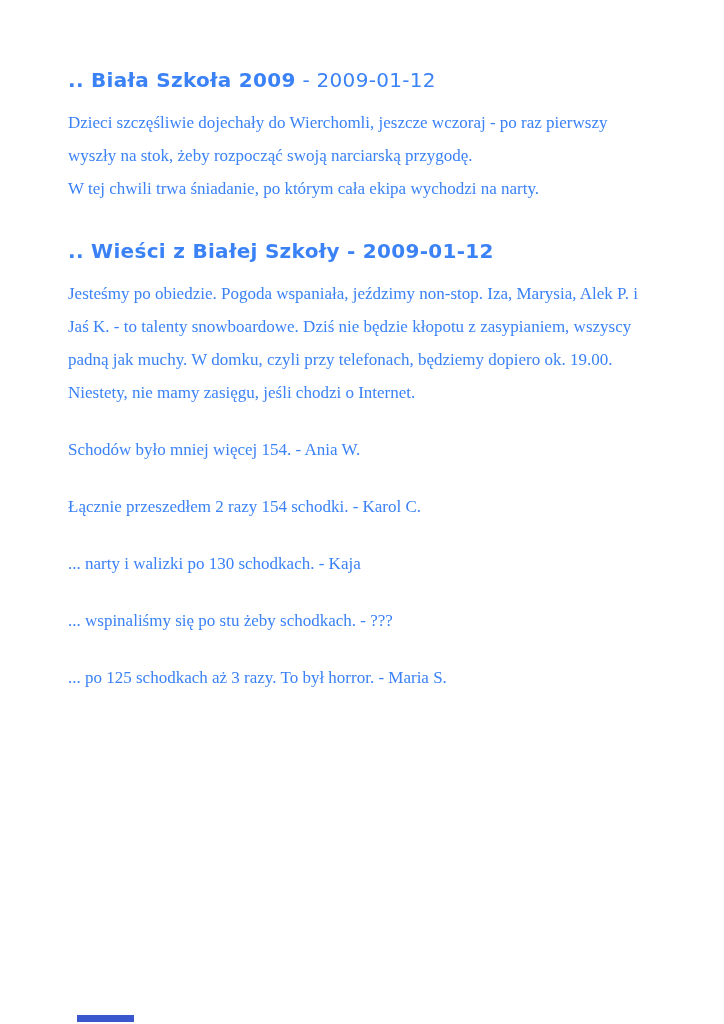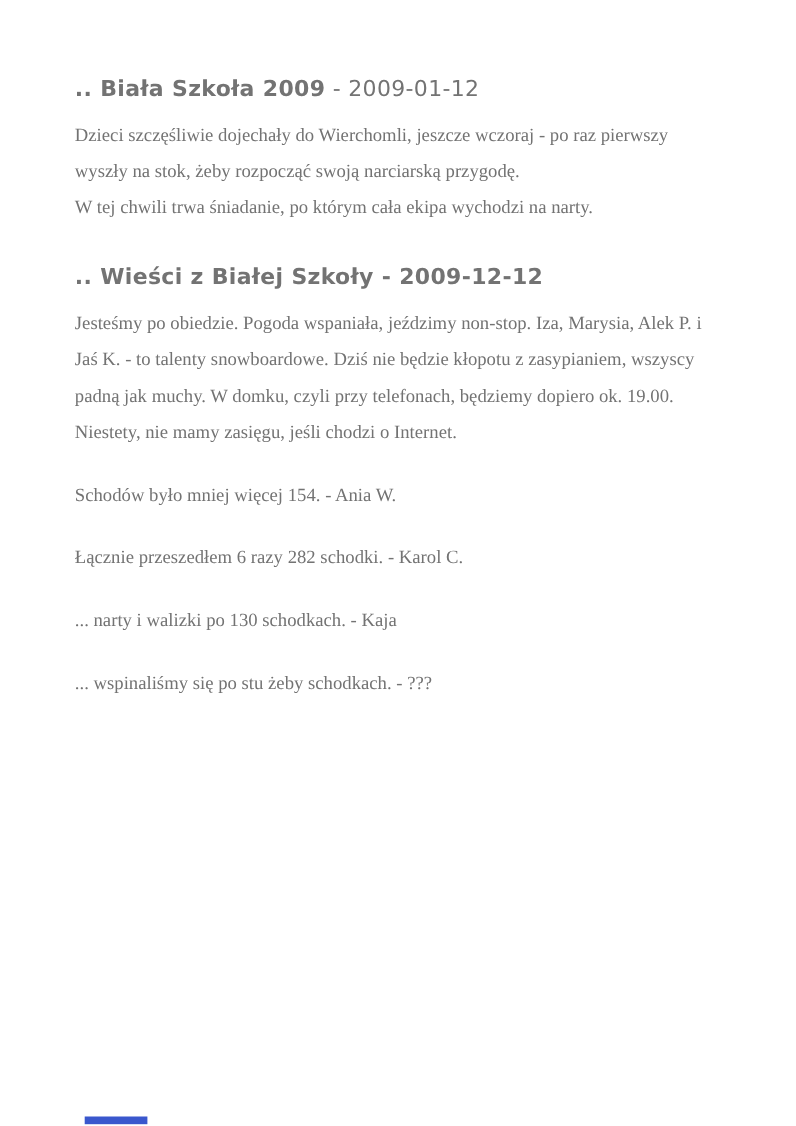--- a/index.html
+++ b/index.html
@@ -8,21 +8,21 @@
     background: #ffffff;
   }
   .page {
     position: relative;
     width: 714px;
     height: 1024px;
     background: #ffffff;
     overflow: hidden;
     box-sizing: border-box;
     padding: 66px 20px 0 68px;
-    color: #737373;
+    color: #3b82f6;
   }
   .heading {
     font-family: "DejaVu Sans", sans-serif;
     font-size: 20px;
     line-height: 28px;
     font-weight: 700;
     margin: 32px 0 0 0;
     letter-spacing: 0.3px;
     white-space: pre;
   }
@@ -49,29 +49,30 @@
 <div class="page">
 
   <div class="section">
     <h2 class="heading"><span class="h-bold">.. Biała Szkoła 2009</span><span class="h-light"> - 2009-01-12</span></h2>
     <p class="body-text">Dzieci szczęśliwie dojechały do Wierchomli, jeszcze wczoraj - po raz pierwszy
 wyszły na stok, żeby rozpocząć swoją narciarską przygodę.
 W tej chwili trwa śniadanie, po którym cała ekipa wychodzi na narty.</p>
   </div>
 
   <div class="section">
-    <h2 class="heading"><span class="h-bold">.. Wieści z Białej Szkoły - 2009-12-12</span><span class="h-light"></span></h2>
+    <h2 class="heading"><span class="h-bold">.. Wieści z Białej Szkoły - 2009-01-12</span><span class="h-light"></span></h2>
     <p class="body-text">Jesteśmy po obiedzie. Pogoda wspaniała, jeździmy non-stop. Iza, Marysia, Alek P. i
 Jaś K. - to talenty snowboardowe. Dziś nie będzie kłopotu z zasypianiem, wszyscy
 padną jak muchy. W domku, czyli przy telefonach, będziemy dopiero ok. 19.00.
 Niestety, nie mamy zasięgu, jeśli chodzi o Internet.</p>
   </div>
 
   <div class="section">
     <p class="body-text">Schodów było mniej więcej 154. - Ania W.</p>
-    <p class="body-text">Łącznie przeszedłem 6 razy 282 schodki. - Karol C.</p>
+    <p class="body-text">Łącznie przeszedłem 2 razy 154 schodki. - Karol C.</p>
     <p class="body-text">... narty i walizki po 130 schodkach. - Kaja</p>
     <p class="body-text">... wspinaliśmy się po stu żeby schodkach. - ???</p>
+    <p class="body-text">... po 125 schodkach aż 3 razy. To był horror. - Maria S.</p>
   </div>
 
   <div class="clipped-el" style="background: rgb(58, 87, 205);"></div>
 
 </div>
 
 </body></html>

